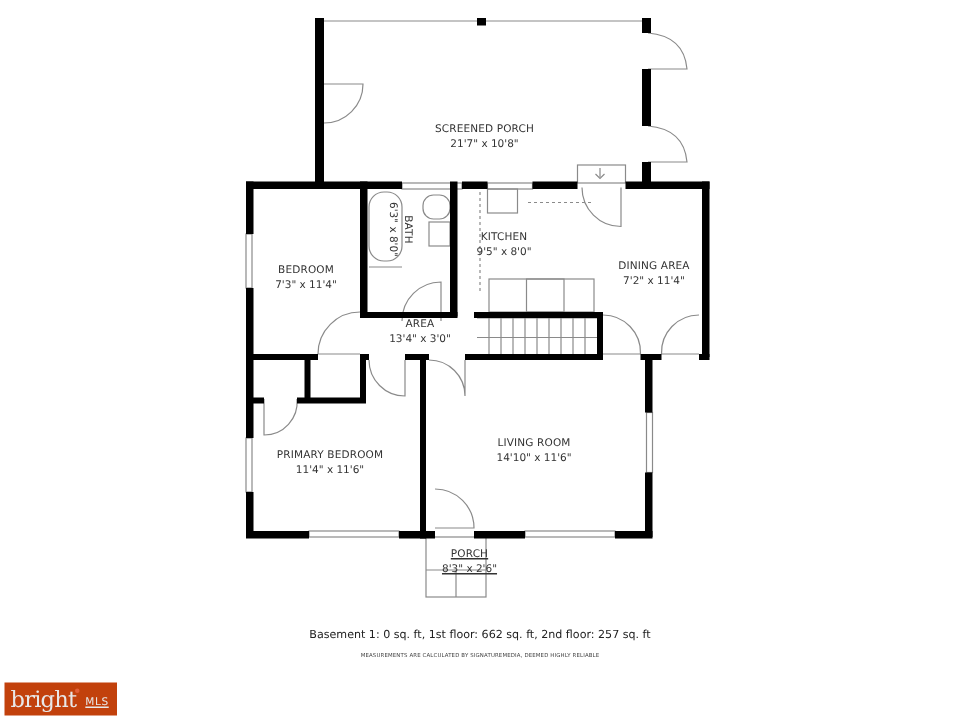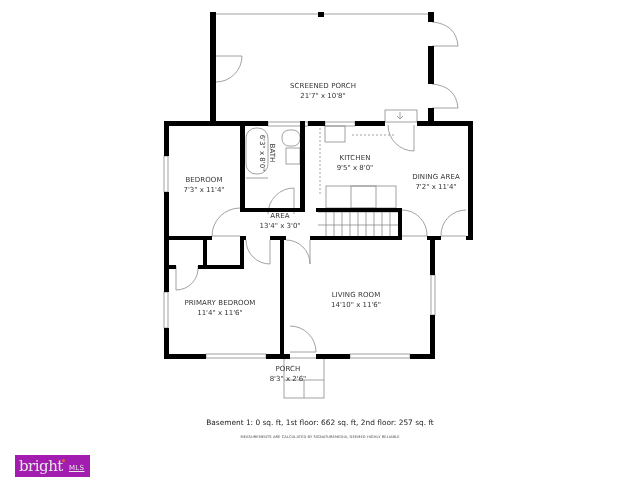--- a/index.html
+++ b/index.html
@@ -6,21 +6,21 @@
     body { width: 640px; height: 480px; position: relative; overflow: hidden; font-family: "DejaVu Sans", sans-serif; }
     #plan { position: absolute; left: 0; top: 0; width: 640px; height: 480px; }
     .lbl { position: absolute; text-align: center; color: #333; font-size: 7px; line-height: 10px; white-space: nowrap; transform: translateX(-50%); }
     .lbl .name { display: block; letter-spacing: 0.1px; }
     .lbl .dim { display: block; }
     .rot { transform: translate(-50%, -50%) rotate(90deg); }
     .totals { position: absolute; left: 0; width: 640px; top: 418px; text-align: center; color: #222; }
     .totals .t1 { font-size: 8px; font-weight: bold; line-height: 10px; }
     .totals .t2 { font-size: 7.4px; line-height: 10px; }
     .totals .t5 { font-size: 3.6px; line-height: 6px; margin-top: 6px; color: #444; letter-spacing: 0.1px; }
-    .brand { position: absolute; left: 3px; top: 455px; width: 75px; height: 22px; background: #a21caf; display: flex; align-items: center; padding-left: 4px; box-sizing: border-box; margin-left: 12px; }
+    .brand { position: absolute; left: 3px; top: 455px; width: 75px; height: 22px; background: #c2410c; display: flex; align-items: center; padding-left: 4px; box-sizing: border-box; }
     .brand .b1 { font-family: "DejaVu Serif", serif; color: #e8e8e8; font-size: 15px; line-height: 15px; letter-spacing: -0.5px; }
     .brand .b2 { font-family: "DejaVu Sans", sans-serif; color: #e8e8e8; font-size: 7px; margin-left: 3px; margin-top: 3px; letter-spacing: 0.4px; text-decoration: underline; }
     .brand .dot { display: inline-block; width: 3px; height: 3px; border-radius: 50%; background: #e2603a; position: relative; top: -6px; left: -1px; }
   </style>
 </head>
 <body>
 
 <svg id="plan" viewBox="0 0 640 480" xmlns="http://www.w3.org/2000/svg">
   <g fill="none" stroke="#8a8a8a" stroke-width="0.8">
 
@@ -138,41 +138,41 @@
   <span class="dim">21'7" x 10'8"</span>
 </div>
 <div class="lbl" style="left:204px; top:175px;">
   <span class="name">BEDROOM</span>
   <span class="dim">7'3" x 11'4"</span>
 </div>
 <div class="lbl rot" style="left:267px; top:153px;">
   <span class="name">BATH</span>
   <span class="dim">6'3" x 8'0"</span>
 </div>
-<div class="lbl" style="left:355px; top:153px;">
+<div class="lbl" style="left:336px; top:153px;">
   <span class="name">KITCHEN</span>
   <span class="dim">9'5" x 8'0"</span>
 </div>
 <div class="lbl" style="left:436px; top:172px;">
   <span class="name">DINING AREA</span>
   <span class="dim">7'2" x 11'4"</span>
 </div>
 <div class="lbl" style="left:280px; top:211px;">
   <span class="name">AREA</span>
   <span class="dim">13'4" x 3'0"</span>
 </div>
 <div class="lbl" style="left:220px; top:298px;">
   <span class="name">PRIMARY BEDROOM</span>
   <span class="dim">11'4" x 11'6"</span>
 </div>
 <div class="lbl" style="left:356px; top:290px;">
   <span class="name">LIVING ROOM</span>
   <span class="dim">14'10" x 11'6"</span>
 </div>
-<div class="lbl" style="left:288px; top:364px;">
+<div class="lbl" style="left:313px; top:364px;text-decoration:underline;">
   <span class="name">PORCH</span>
   <span class="dim">8'3" x 2'6"</span>
 </div>
 
 <div class="totals">
   <div class="t2">Basement 1: 0 sq. ft, 1st floor: 662 sq. ft, 2nd floor: 257 sq. ft</div>
   <div class="t5">MEASUREMENTS ARE CALCULATED BY SIGNATUREMEDIA, DEEMED HIGHLY RELIABLE</div>
 </div>
 
 <div class="brand">

